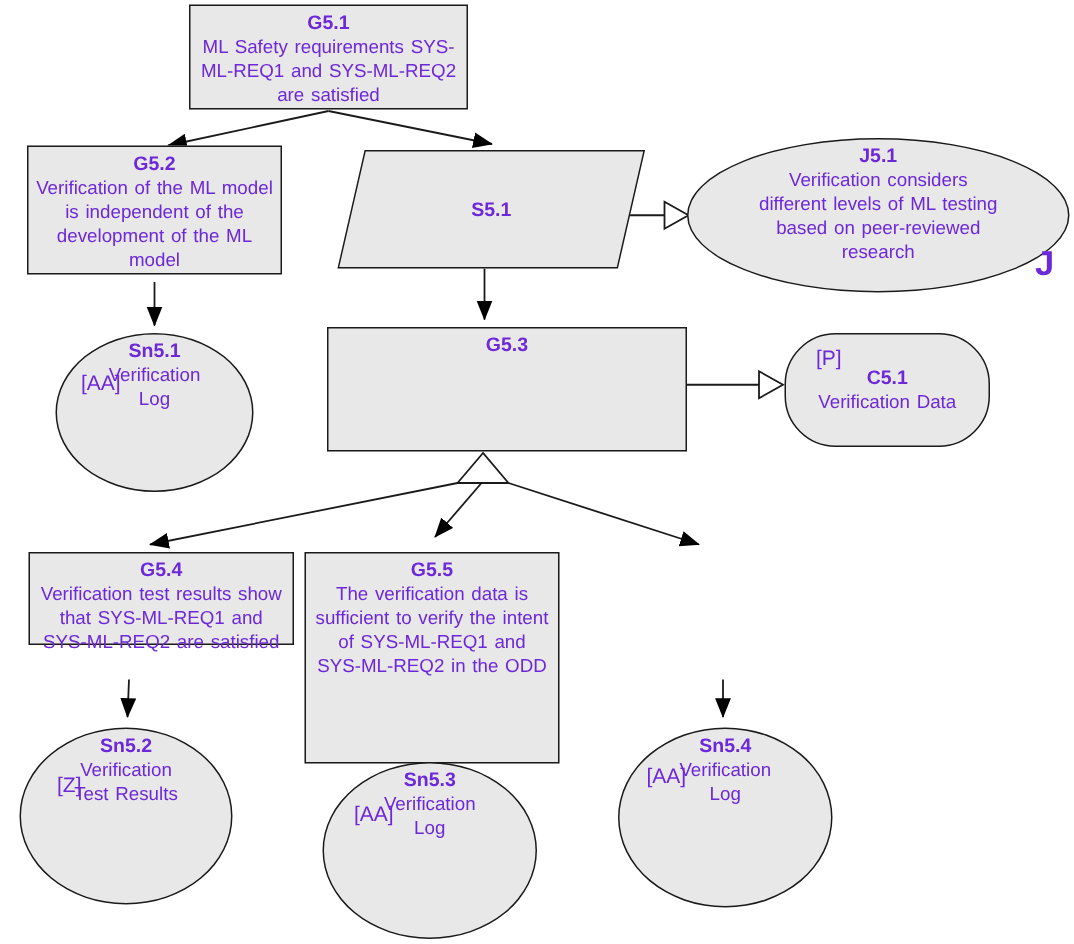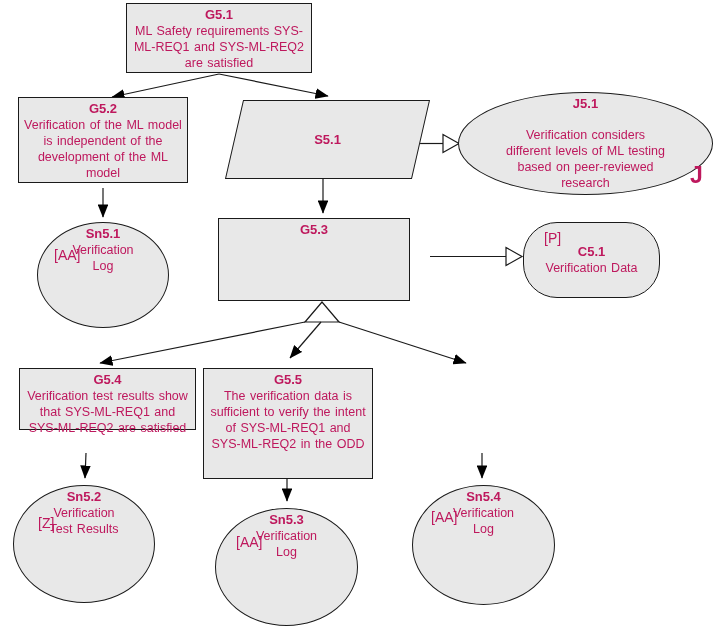--- a/index.html
+++ b/index.html
@@ -1,33 +1,33 @@
 <!DOCTYPE html>
 <html style="--fill: #e8e8e8; --border: #1a1a1a;"><head>
 <meta charset="utf-8">
 <style>
   html,body{margin:0;padding:0;background:#fff;}
   .canvas{
     position:relative;width:716px;height:629px;background:#fff;
-    font-family:"Liberation Sans",sans-serif;color:#be185d;overflow:hidden;
+    font-family:"Liberation Sans",sans-serif;color:#6d28d9;overflow:hidden;
   }
   svg.edges{position:absolute;left:0;top:0;width:716px;height:629px;}
   svg.edges line{stroke:#1a1a1a;stroke-width:1.2;}
   svg.edges .hollow{fill:#fff;stroke:#1a1a1a;stroke-width:1.2;}
   .node{
     position:absolute;box-sizing:border-box;background:var(--fill,#e8e8e8);
     border:1.4px solid var(--border,#1a1a1a);
     display:flex;flex-direction:column;align-items:center;justify-content:flex-start;
     text-align:center;padding:3px 5px;
   }
   .nid{font-size:13px;font-weight:bold;line-height:16px;}
   .body{font-size:12.5px;line-height:16px;word-spacing:1px;}
   .circle{border-radius:50%;justify-content:flex-start;}
   .stadium{border-radius:34px;justify-content:center;}
-  .ellipse{border-radius:50%;justify-content:space-between;}
+  .ellipse{border-radius:50%;justify-content:flex-start;}
   .prefix{position:absolute;font-size:14px;line-height:15px;font-weight:normal;}
   .para-wrap{position:absolute;}
   .para-bg{
     position:absolute;left:0;top:0;right:0;bottom:0;
     background:var(--fill,#e8e8e8);border:1.4px solid var(--border,#1a1a1a);
     transform:skewX(-12.9deg);box-sizing:border-box;
   }
   .para-content{
     position:absolute;left:0;top:0;right:0;bottom:0;
     display:flex;flex-direction:row;align-items:center;justify-content:center;
@@ -95,36 +95,36 @@
     <div class="body" style="max-width:168px">Verification considers different levels of ML testing based on peer-reviewed research</div>
   </div>
   <div class="j-marker" style="left:690px;top:163px">J</div>
 
   <div class="node circle" style="left:37px;top:222px;width:132px;height:106px">
     <span class="prefix" style="left:16px;top:25px">[AA]</span>
     <div class="nid">Sn5.1</div>
     <div class="body" style="max-width:84px">Verification Log</div>
   </div>
 
-  <div class="node" style="left:218px;top:218px;width:192px;height:83px">
+  <div class="node" style="left:218px;top:218px;width:240px;height:83px">
     <div class="nid">G5.3</div>
   </div>
 
   <div class="node stadium" style="left:523px;top:222px;width:137px;height:76px">
     <span class="prefix" style="left:20px;top:8px">[P]</span>
     <div class="nid">C5.1</div>
     <div class="body" style="max-width:110px">Verification Data</div>
   </div>
 
   <div class="node" style="left:19px;top:368px;width:177px;height:62px">
     <div class="nid">G5.4</div>
     <div class="body">Verification test results show that SYS-ML-REQ1 and SYS-ML-REQ2 are satisfied</div>
   </div>
 
-  <div class="node" style="left:203px;top:368px;width:170px;height:111px">
+  <div class="node" style="left:203px;top:368px;width:170px;height:141px">
     <div class="nid">G5.5</div>
     <div class="body">The verification data is sufficient to verify the intent of SYS-ML-REQ1 and SYS-ML-REQ2 in the ODD</div>
   </div>
 
 
   <div class="node circle" style="left:13px;top:485px;width:142px;height:118px">
     <span class="prefix" style="left:24px;top:30px">[Z]</span>
     <div class="nid">Sn5.2</div>
     <div class="body" style="max-width:86px">Verification Test Results</div>
   </div>

